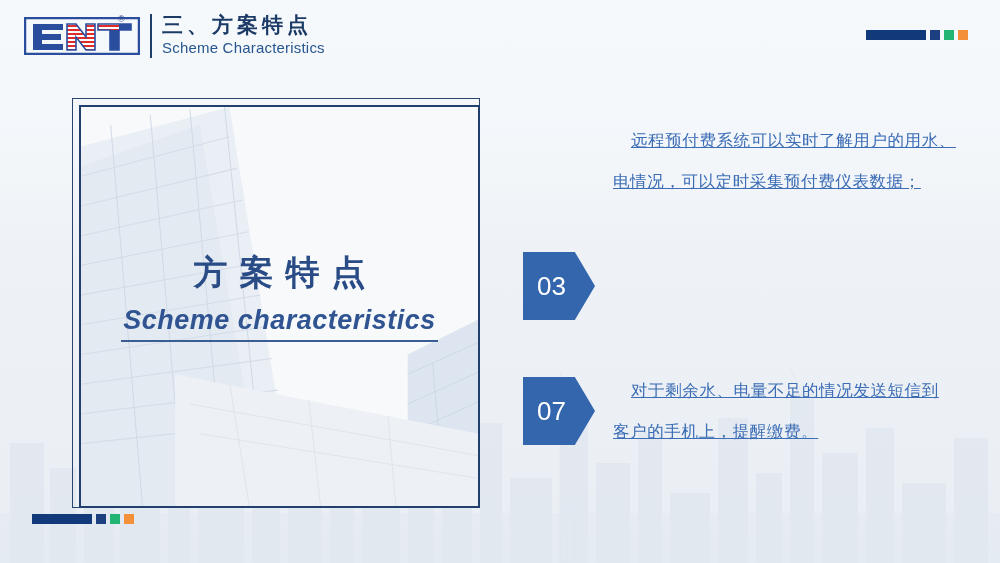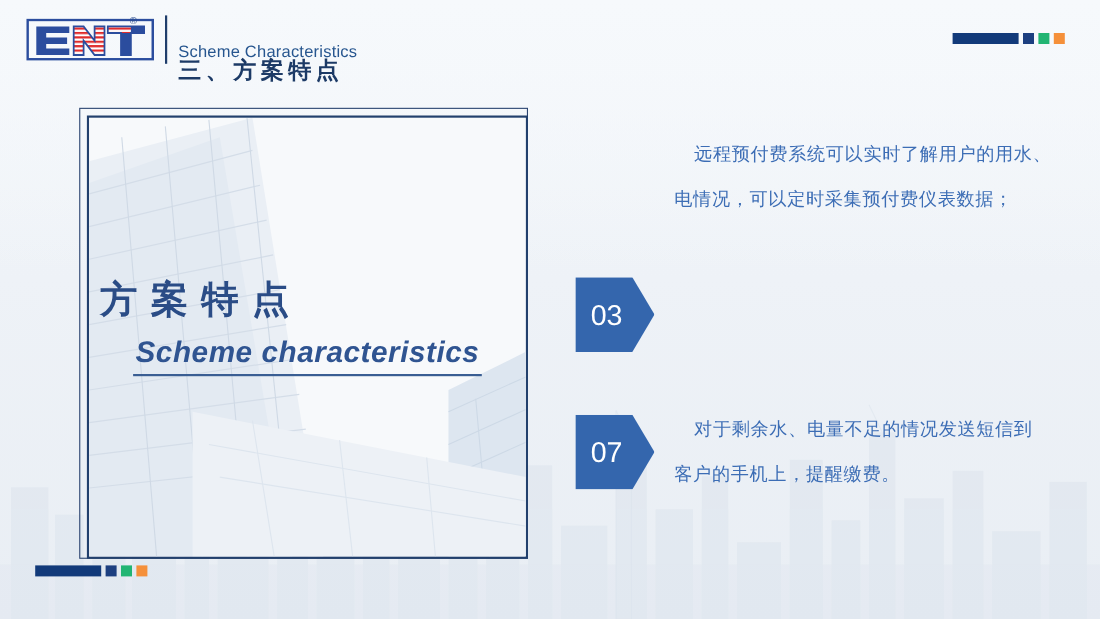--- a/index.html
+++ b/index.html
@@ -44,21 +44,21 @@
     font-size:9px; color:#2b4d8e;
   }
 
   .head-divider {
     position:absolute; left:150px; top:14px;
     width:2px; height:44px; background:#1f3d6b;
   }
   .head-cn {
     position:absolute; left:162px; top:12px;
     font-size:21px; font-weight:bold; color:#1c3a66;
-    letter-spacing:4px; line-height:26px; white-space:nowrap;margin-top:40px;
+    letter-spacing:4px; line-height:26px; white-space:nowrap;
   }
   .head-en {
     position:absolute; left:162px; top:39px;
     font-size:15px; color:#27568f; letter-spacing:.2px;
     white-space:nowrap;
   }
 
   
   .deco { position:absolute; display:flex; align-items:center; gap:4px; }
   .deco .bar  { width:60px; height:10px; }
@@ -77,21 +77,21 @@
     width:401px; height:403px;
     border:2px solid #22406d;
     overflow:hidden;
     background:linear-gradient(155deg,#fbfcfd 0%,#eef2f7 45%,#e6ecf3 100%);
   }
   .frame-inner .photo { position:absolute; inset:0; }
   .frame-inner .photo svg { width:100%; height:100%; display:block; }
 
   .panel-title {
     position:absolute; left:79px; top:250px;
-    width:401px; 
+    width:401px; text-align:center;
     font-size:34px; font-weight:bold; color:#2a4c86;
     letter-spacing:12px; text-indent:12px;
   }
   .panel-sub {
     position:absolute; left:79px; top:305px;
     width:401px; text-align:center;
   }
   .panel-sub span {
     font-size:27px; font-style:italic; font-weight:bold;
     color:#2f5491; letter-spacing:.5px;
@@ -111,20 +111,21 @@
     font-size:26px;
     display:flex; align-items:center; justify-content:flex-start;
     padding-left:14px;
     clip-path:polygon(0 0, 72% 0, 100% 50%, 72% 100%, 0 100%);
   }
   .btext {
     position:absolute; left:90px; top:0;
     width:370px;
     font-size:16.5px; color:#3c6db5; line-height:41px;
     letter-spacing:.6px;
+    text-decoration:underline;
   }
   .btext .l1 { display:block; text-indent:18px; }
   .btext .l2 { display:block; }
 </style>
 </head>
 <body>
 
 <div id="slide">
 
   <div class="skyline">

